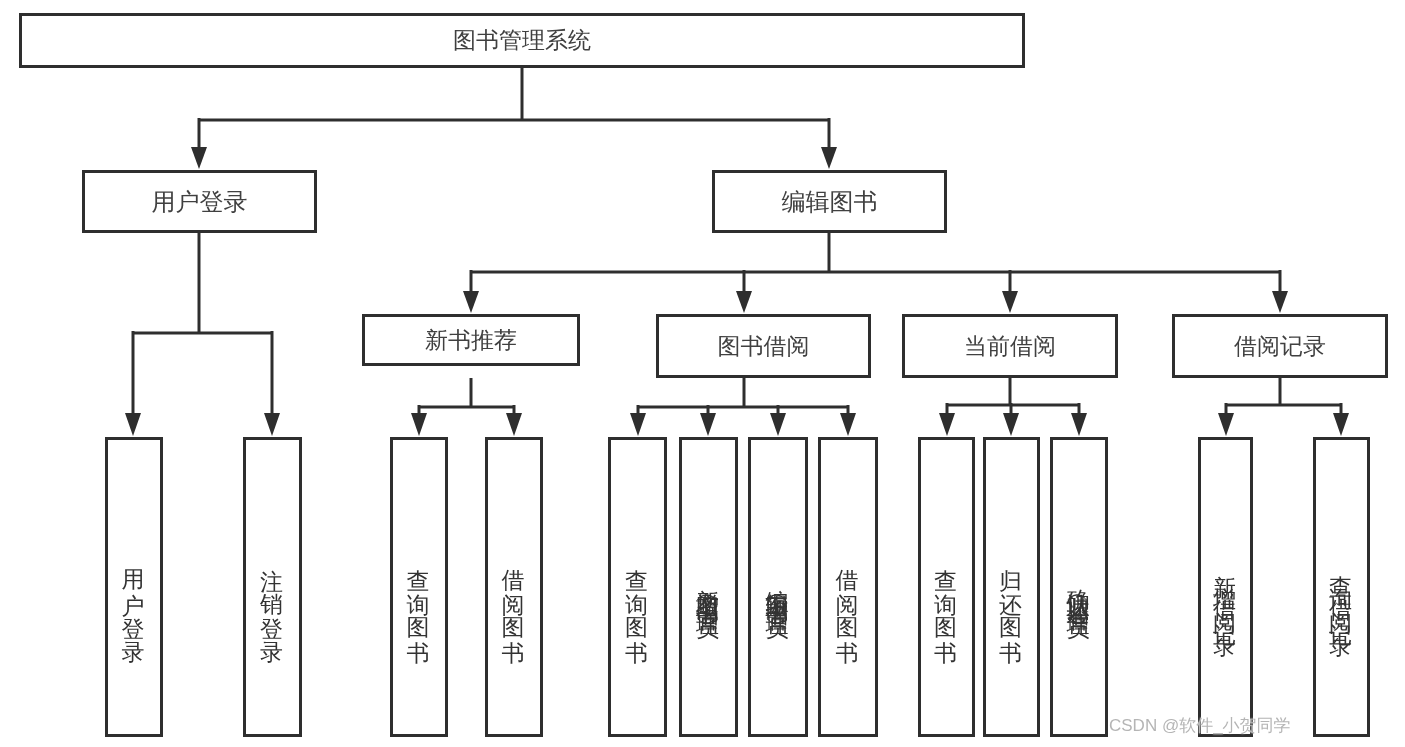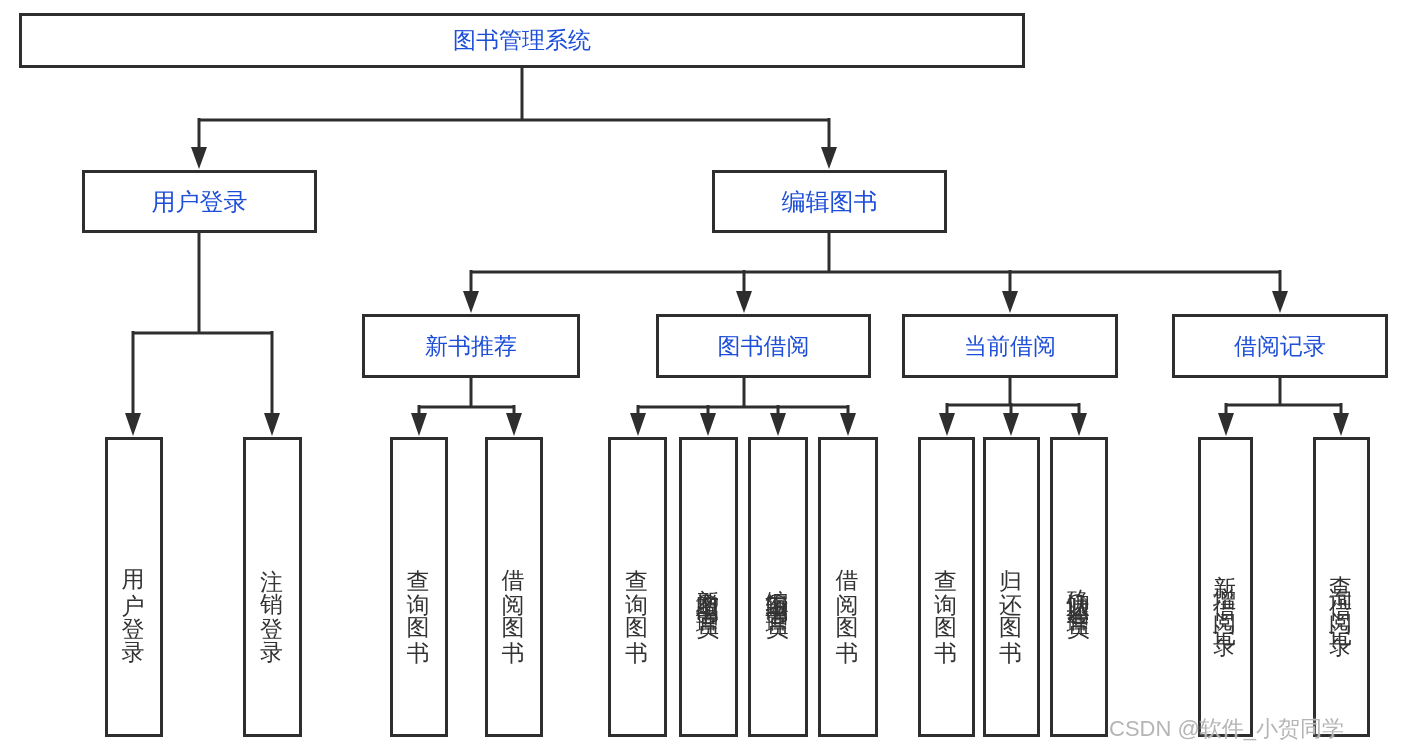--- a/index.html
+++ b/index.html
@@ -18,21 +18,21 @@
     pointer-events: none;
   }
   .hbox {
     position: absolute;
     box-sizing: border-box;
     border: 3px solid #2e2e2e;
     background: #ffffff;
     display: flex;
     align-items: center;
     justify-content: center;
-    color: #1d4ed8;
+    color: #404040;
     z-index: 2;
   }
   .root-box   { font-size: 23px; }
   .l2-box     { font-size: 24px; }
   .l3-box     { font-size: 23px; }
   .leaf {
     position: absolute;
     top: 437px;
     height: 300px;
     box-sizing: border-box;
@@ -47,21 +47,21 @@
     z-index: 2;
     white-space: nowrap;
   }
   .ls4 { letter-spacing: 24px; text-indent: 24px; }
   .ls6 { letter-spacing: 12px; text-indent: 12px; }
   .ls9 { letter-spacing: 4px;  text-indent: 4px; }
   .watermark {
     position: absolute;
     left: 1109px;
     top: 714px;
-    font-size: 22px;
+    font-size: 17px;
     color: #b5b5b5;
     text-shadow: 0 0 2px #ffffff;
     z-index: 3;
     white-space: nowrap;
   }
 </style>
 </head>
 <body>
 
 <div id="canvas">
@@ -136,21 +136,21 @@
     <span>图书管理系统</span>
   </div>
 
   <div class="hbox l2-box" style="left:82px; top:170px; width:235px; height:63px;">
     <span>用户登录</span>
   </div>
   <div class="hbox l2-box" style="left:712px; top:170px; width:235px; height:63px;">
     <span>编辑图书</span>
   </div>
 
-  <div class="hbox l3-box" style="left:362px; top:314px; width:218px; height:64px;">
+  <div class="hbox l3-box" style="left:362px; top:314px; width:218px; height:52px;">
     <span>新书推荐</span>
   </div>
   <div class="hbox l3-box" style="left:656px; top:314px; width:215px; height:64px;">
     <span>图书借阅</span>
   </div>
   <div class="hbox l3-box" style="left:902px; top:314px; width:216px; height:64px;">
     <span>当前借阅</span>
   </div>
   <div class="hbox l3-box" style="left:1172px; top:314px; width:216px; height:64px;">
     <span>借阅记录</span>

